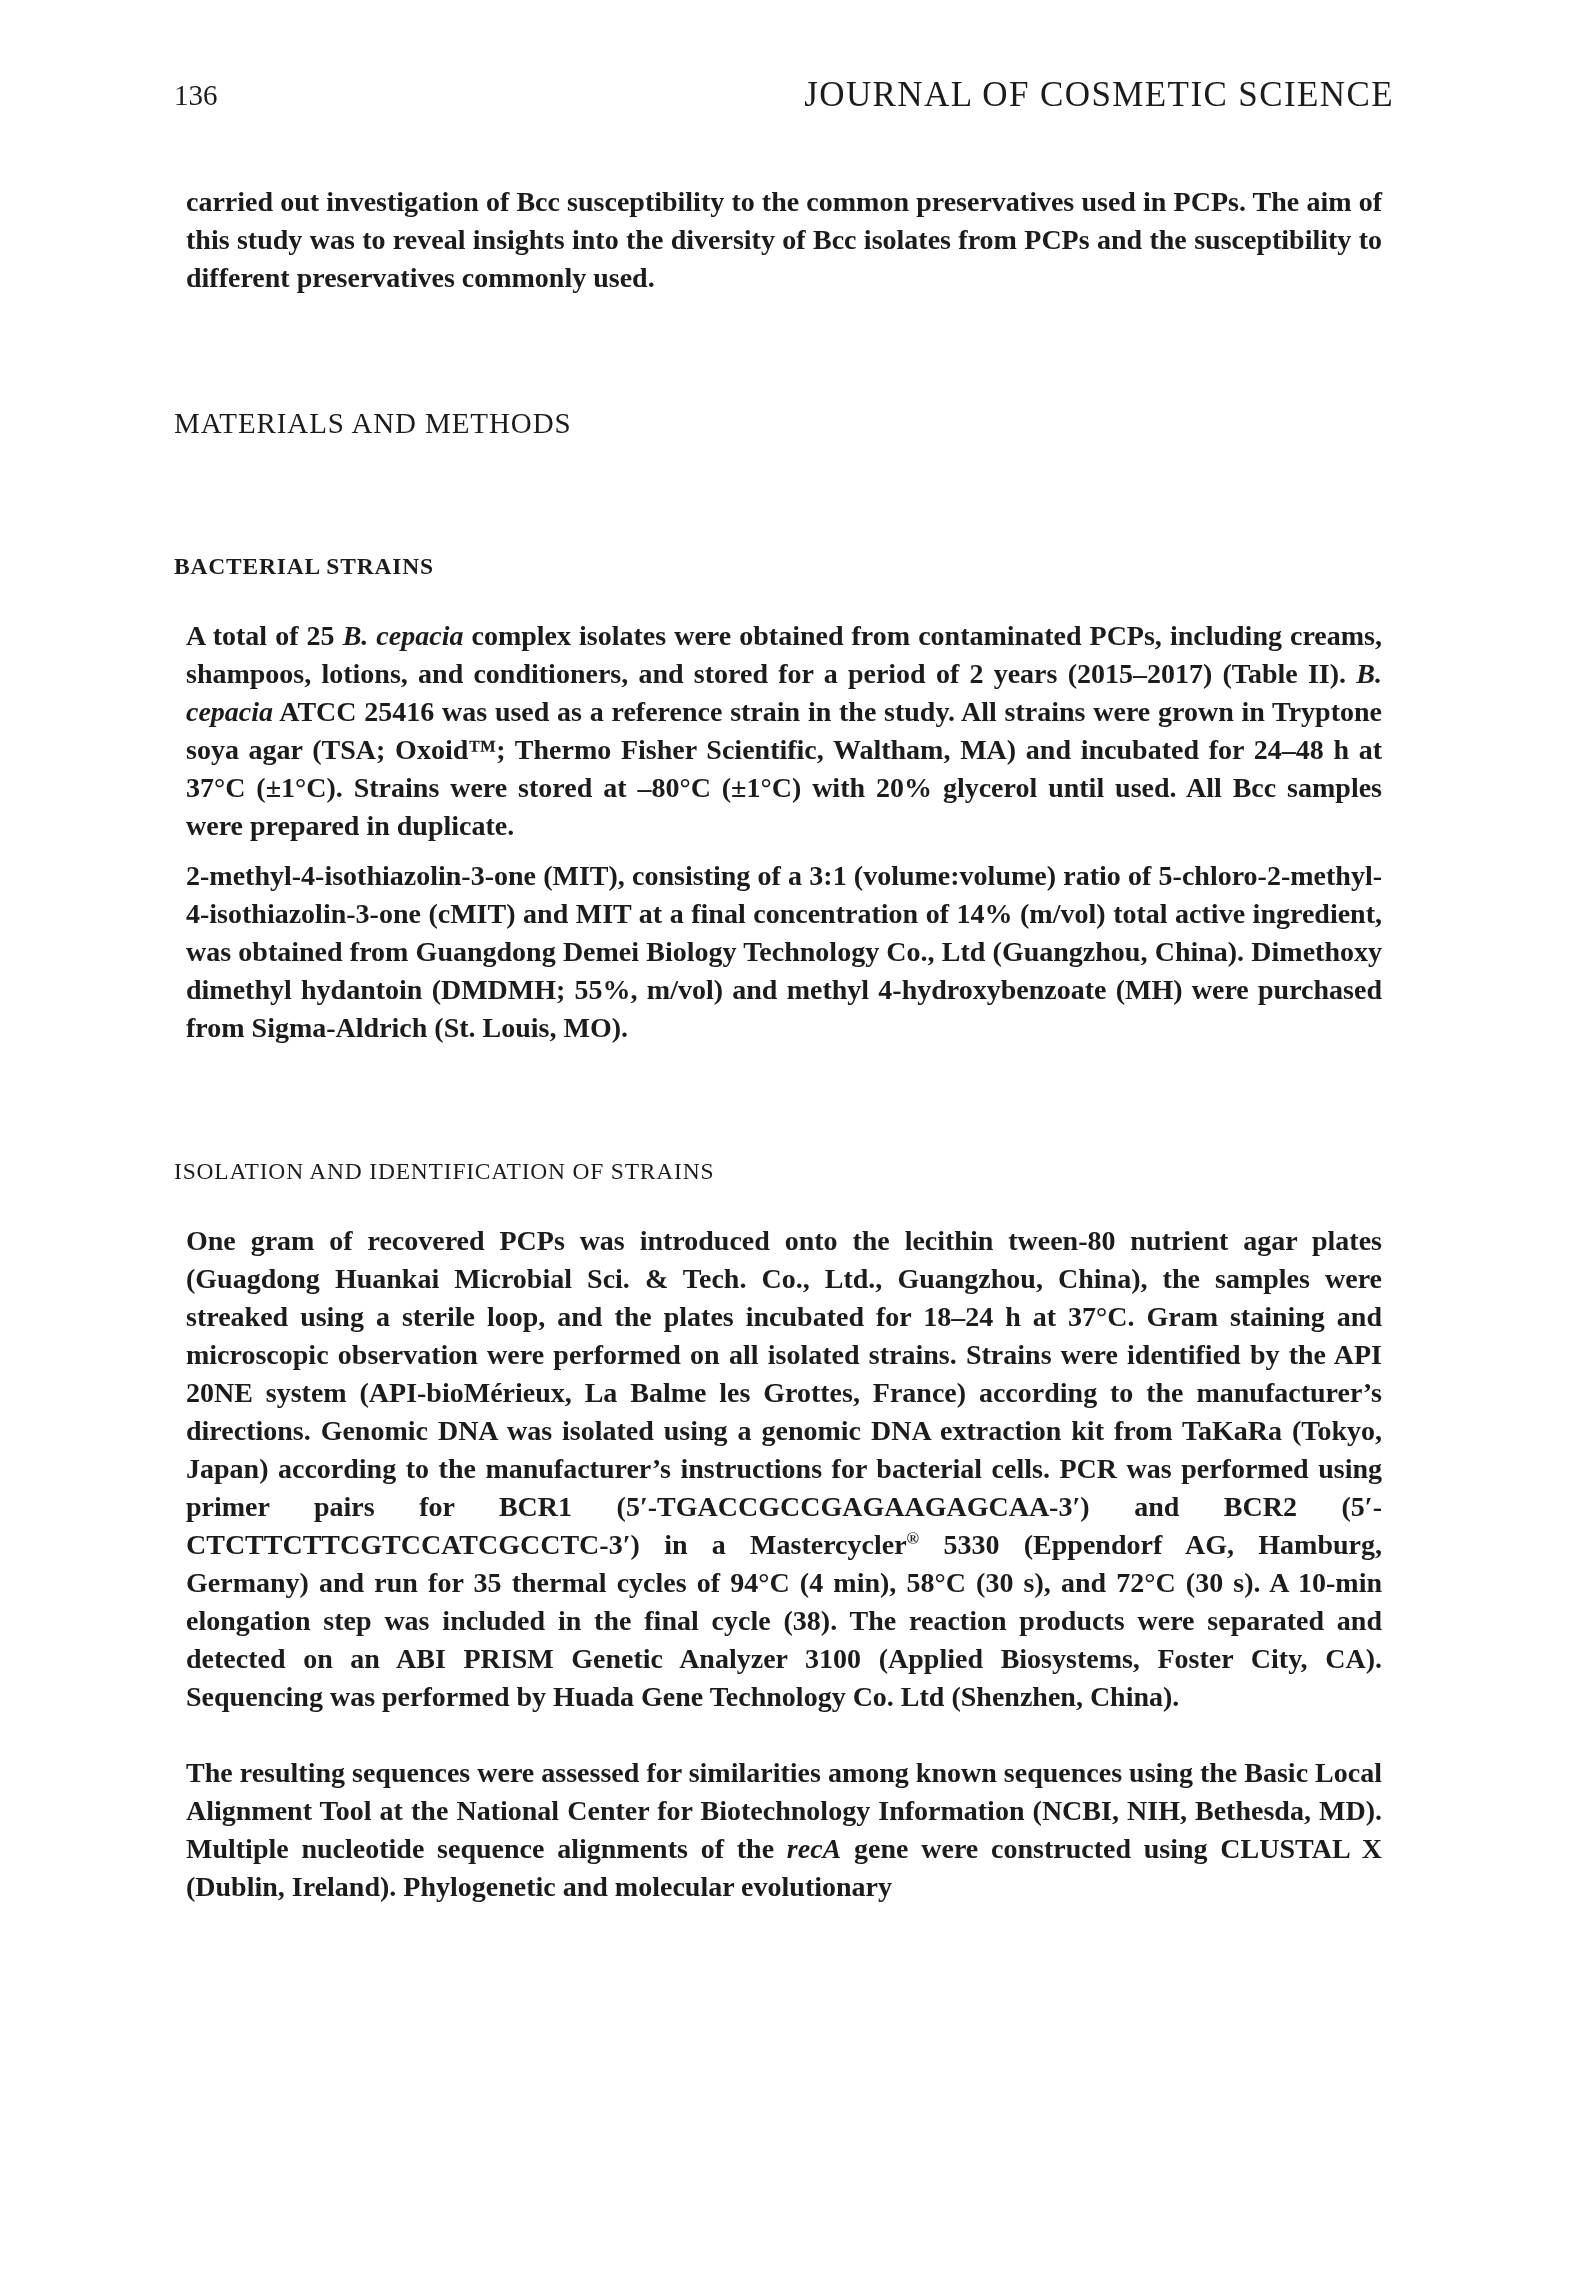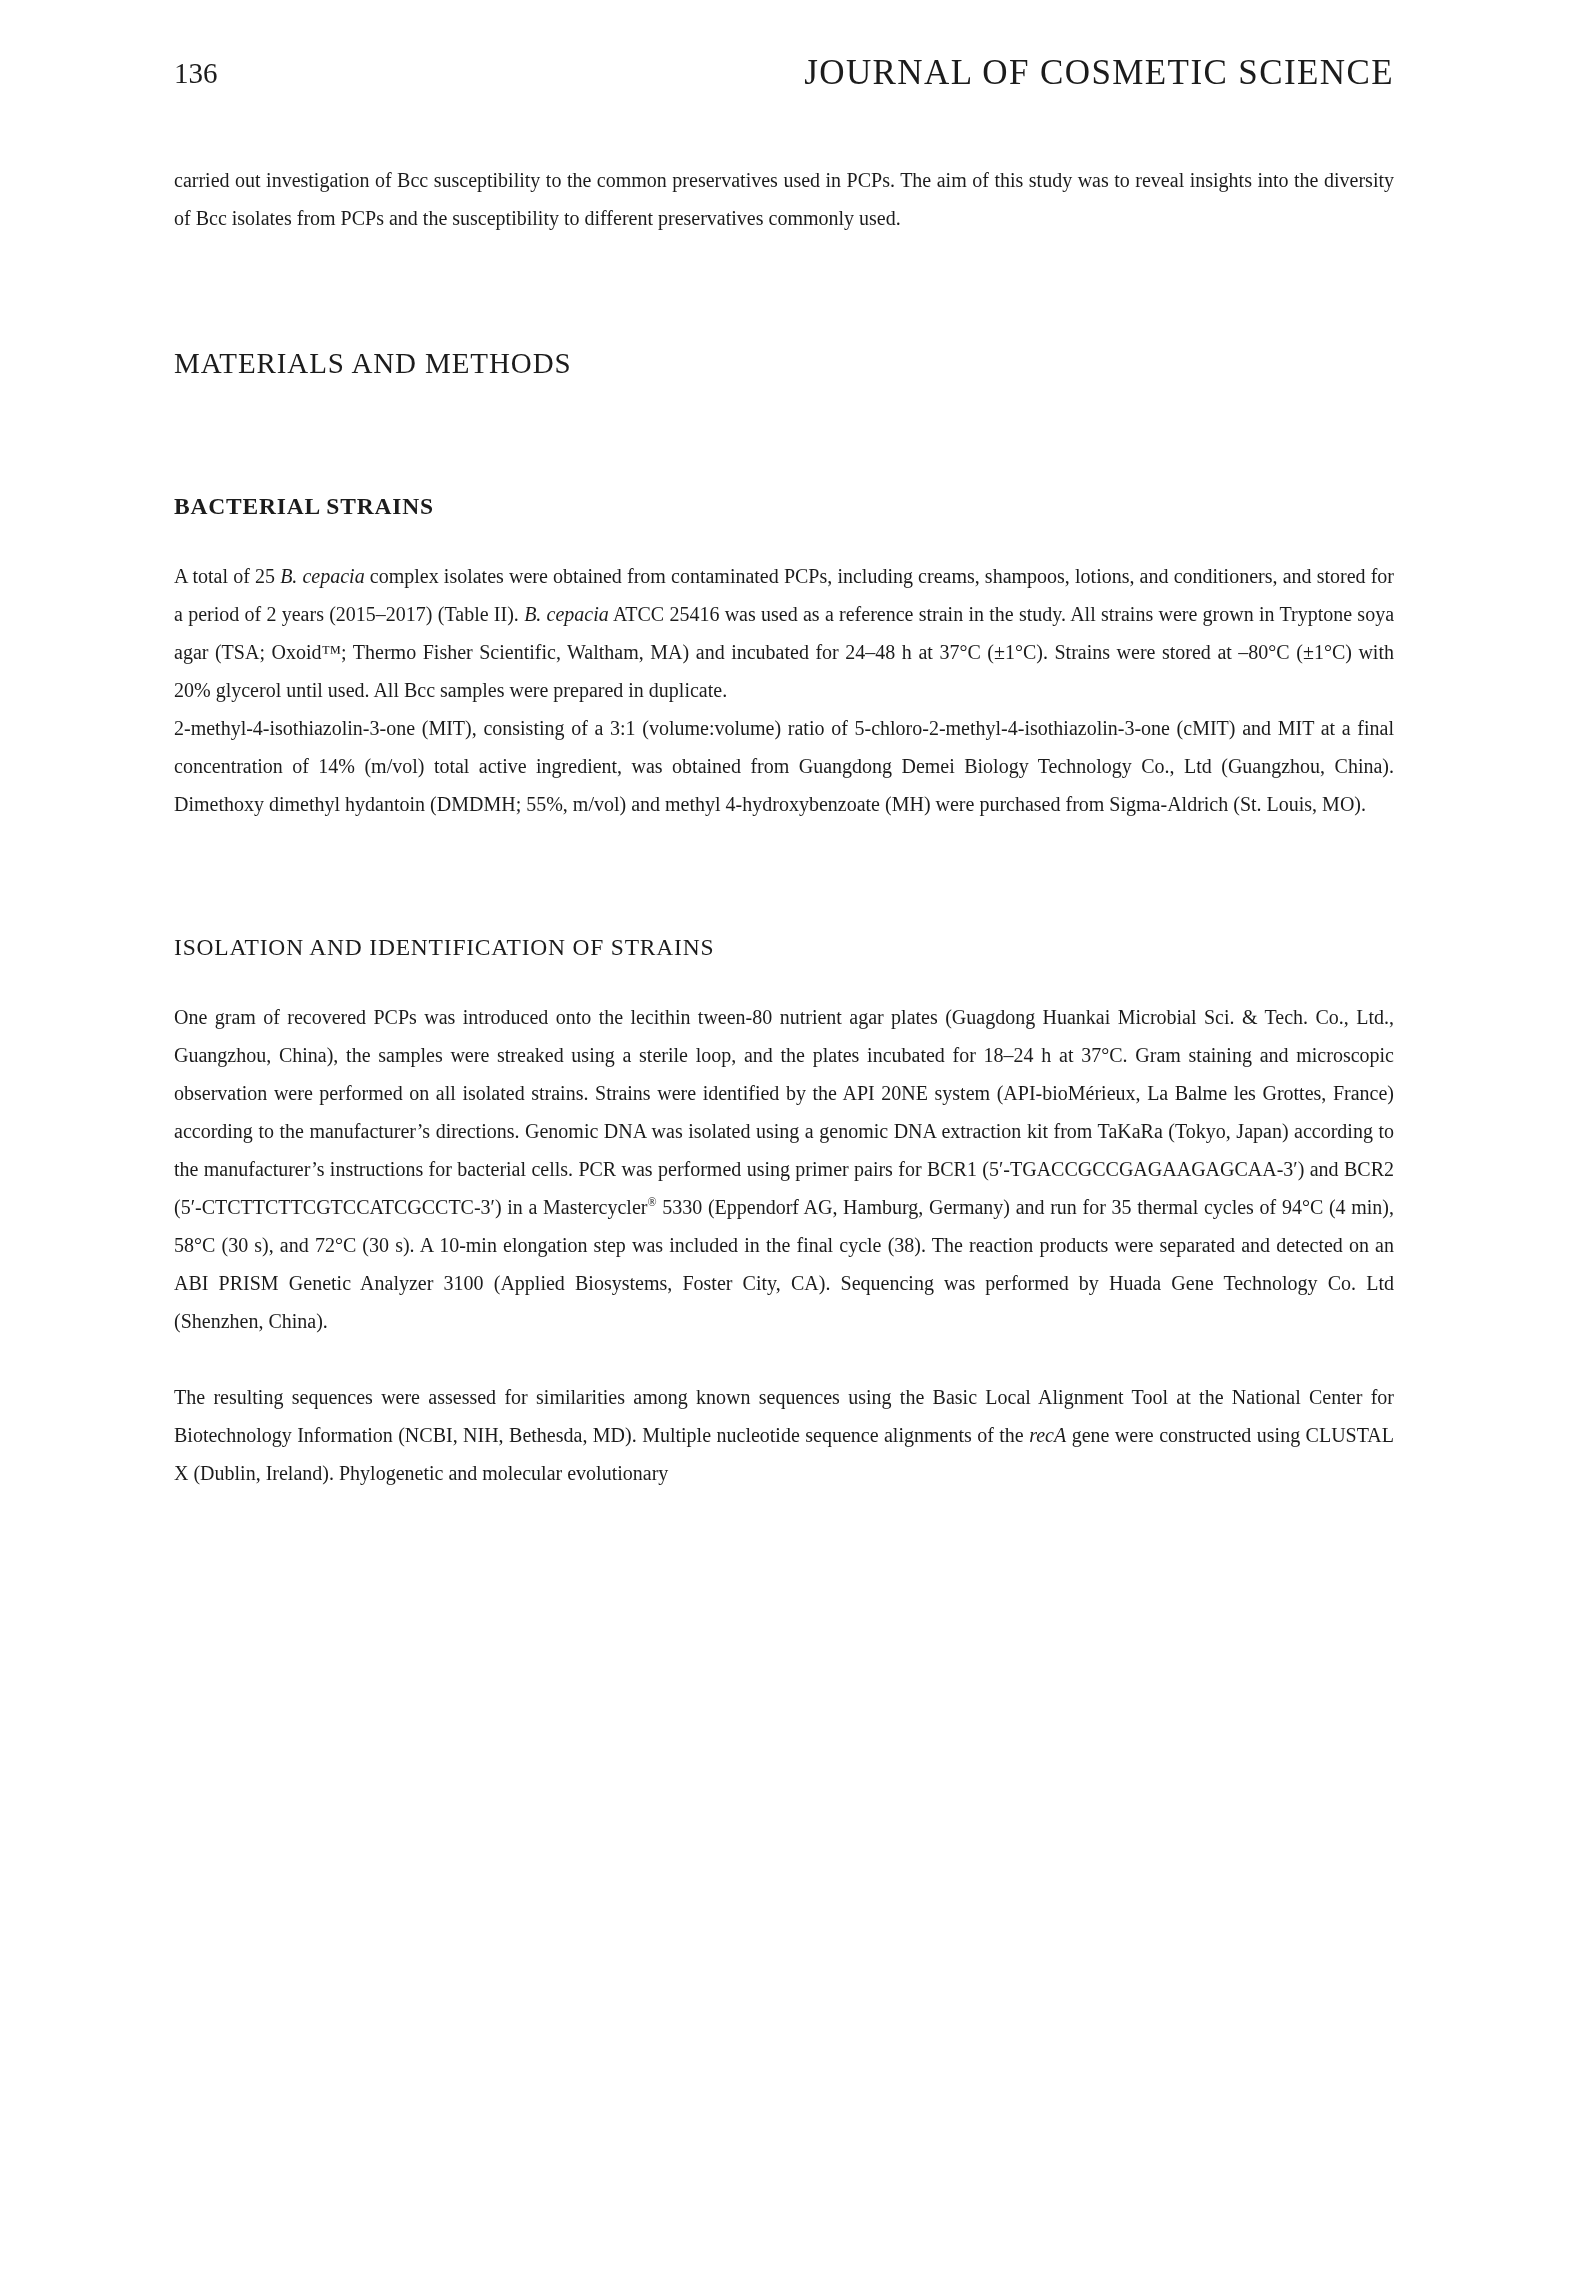--- a/index.html
+++ b/index.html
@@ -14,44 +14,45 @@
     background: #ffffff;
     color: #1c1c1c;
     font-family: "Liberation Serif", "DejaVu Serif", serif;
     overflow: hidden;
   }
   .content {
     position: absolute;
     left: 174px;
     top: 0;
     width: 1220px;
-    padding-top: 53px;
+    padding-top: 75px;
   }
   .page-header {
     position: relative;
     height: 40px;
   }
   .page-number {
     position: absolute;
     left: 0;
     top: 0;
     font-size: 29px;
     line-height: 40px;
   }
   .journal-title {
     text-align: right;
     font-size: 35px;
     line-height: 40px;
     letter-spacing: 1.4px;
   }
   .body-text {
-    font-size: 20px;
+    font-size: 28px;
     line-height: 38px;
     text-align: justify;
-    margin: 0;
+    margin: 12px;
+    font-weight: bold;
   }
   .intro {
     margin-top: 68px;
   }
   .section-title {
     font-size: 29px;
     font-weight: normal;
     letter-spacing: 0.9px;
     line-height: 38px;
     margin: 107px 0 7px 0;

